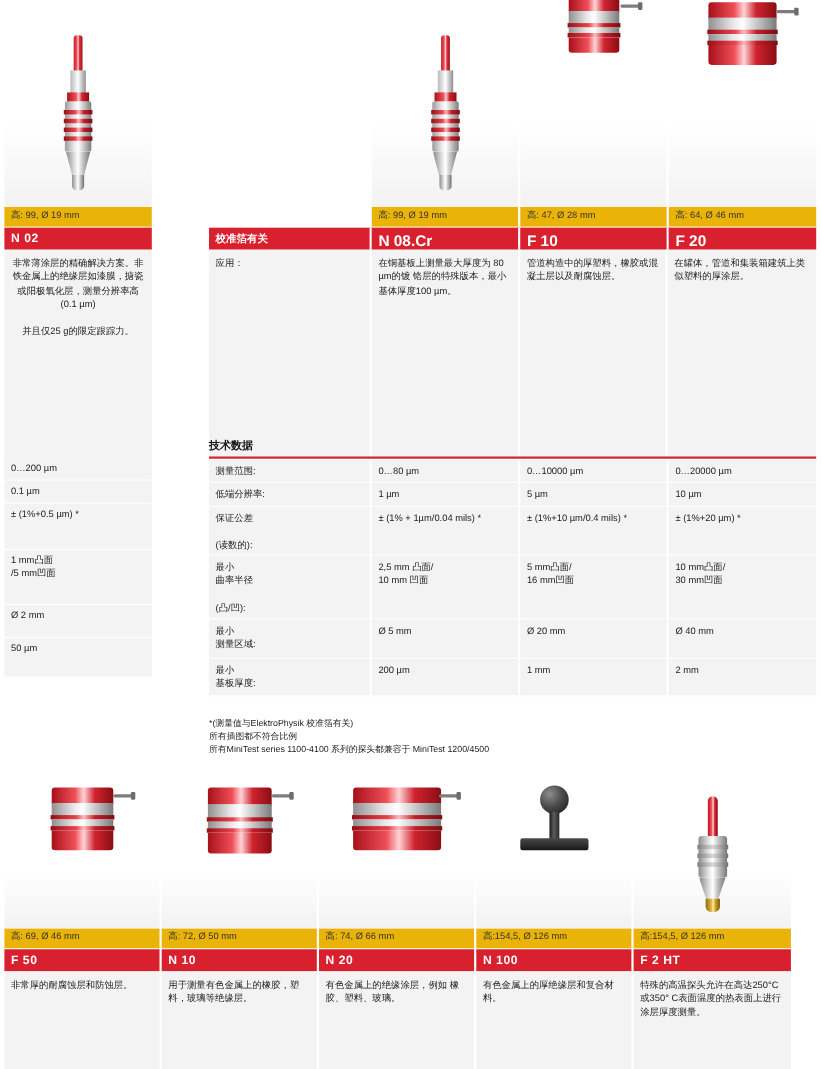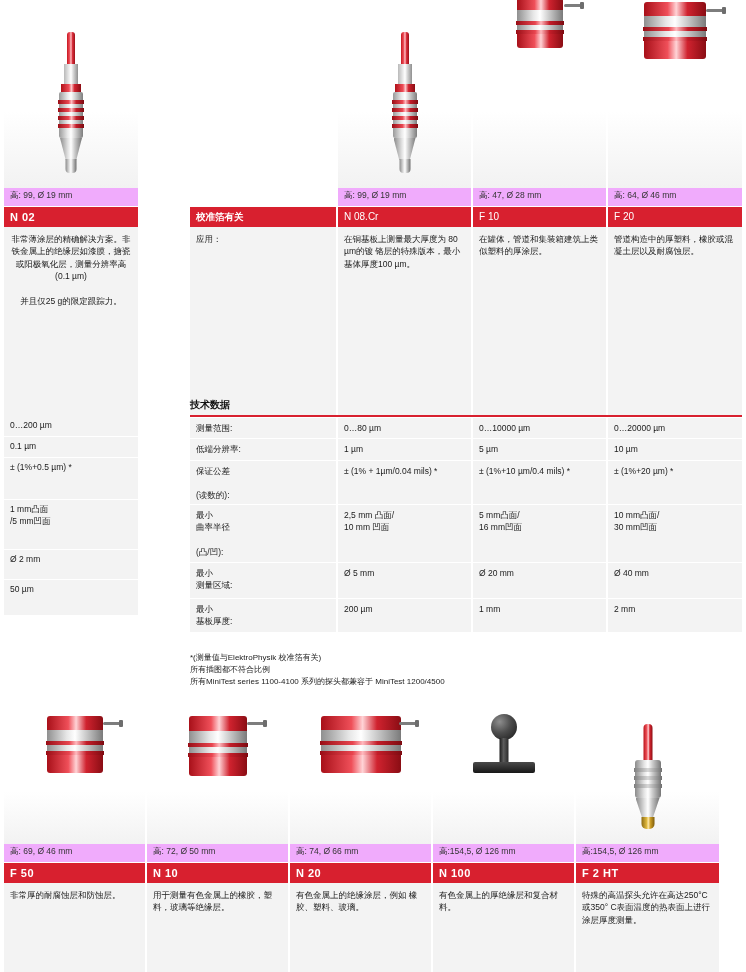--- a/index.html
+++ b/index.html
@@ -17,21 +17,21 @@
 
   
   .img-cell {
     background:linear-gradient(to bottom,#ffffff 0%,#ffffff 55%,#f2f2f2 100%);
     position:relative;
   }
   .cap {
     font-size:8.5px;
     color:#333;
     padding:2px 6px 4px 6px;
-    background:#f0abfc;
+    background:#eab308;
     border-bottom:1px solid #ffffff;
   }
   .redbar {
     background:#d8202f;
     color:#ffffff;
     font-weight:bold;
     font-size:11px;
     letter-spacing:0.5px;
     padding:4px 6px;
     height:20px;
@@ -70,21 +70,21 @@
   .c4 { width:134px; }
 
   .imgrow .tb-col { height:170px; }
   .imgrow .c1 { background:#ffffff; }
 
   .caprow .tb-col { background:#f3f3f3; }
   .caprow .c1 { background:#ffffff; }
 
   .hdrrow .tb-col { background:#d8202f; }
   .hdrrow .cellhdr {
-    color:#fff; font-weight:normal; font-size:10px; padding:4px 6px; height:20px;
+    color:#fff; font-weight:bold; font-size:14px; padding:4px 6px; height:20px;
   }
   .hdrrow .c1 .cellhdr { font-size:9.5px; font-weight:bold; }
 
   .approw .tb-col { background:#f3f3f3; height:190px; }
   .approw .cellbody { padding:6px; font-size:8.5px; line-height:1.45; }
   .approw .c1 .cellbody { font-weight:normal; }
 
   
   .techttl {
     position:absolute; left:190px; top:398px; width:552px;
@@ -348,25 +348,25 @@
         </div>
     </div>
 
     <div class="tb-row approw">
       <div class="tb-col c1">
           <div class="cellbody">应用：</div>
         </div>
       <div class="tb-col c2">
           <div class="cellbody">在铜基板上测量最大厚度为 80 µm的镀 铬层的特殊版本，最小基体厚度100 µm。</div>
         </div>
+      <div class="tb-col c4">
+          <div class="cellbody">管道构造中的厚塑料，橡胶或混凝土层以及耐腐蚀层。</div>
+        </div>
       <div class="tb-col c3">
           <div class="cellbody">在罐体，管道和集装箱建筑上类似塑料的厚涂层。</div>
-        </div>
-      <div class="tb-col c4">
-          <div class="cellbody">管道构造中的厚塑料，橡胶或混凝土层以及耐腐蚀层。</div>
         </div>
     </div>
   </div>
 
   <div class="techttl">技术数据</div>
 
   <div class="techtable">
 
     <div class="tr">
       <div class="td c1" style="white-space:pre-line;">测量范围:</div>

